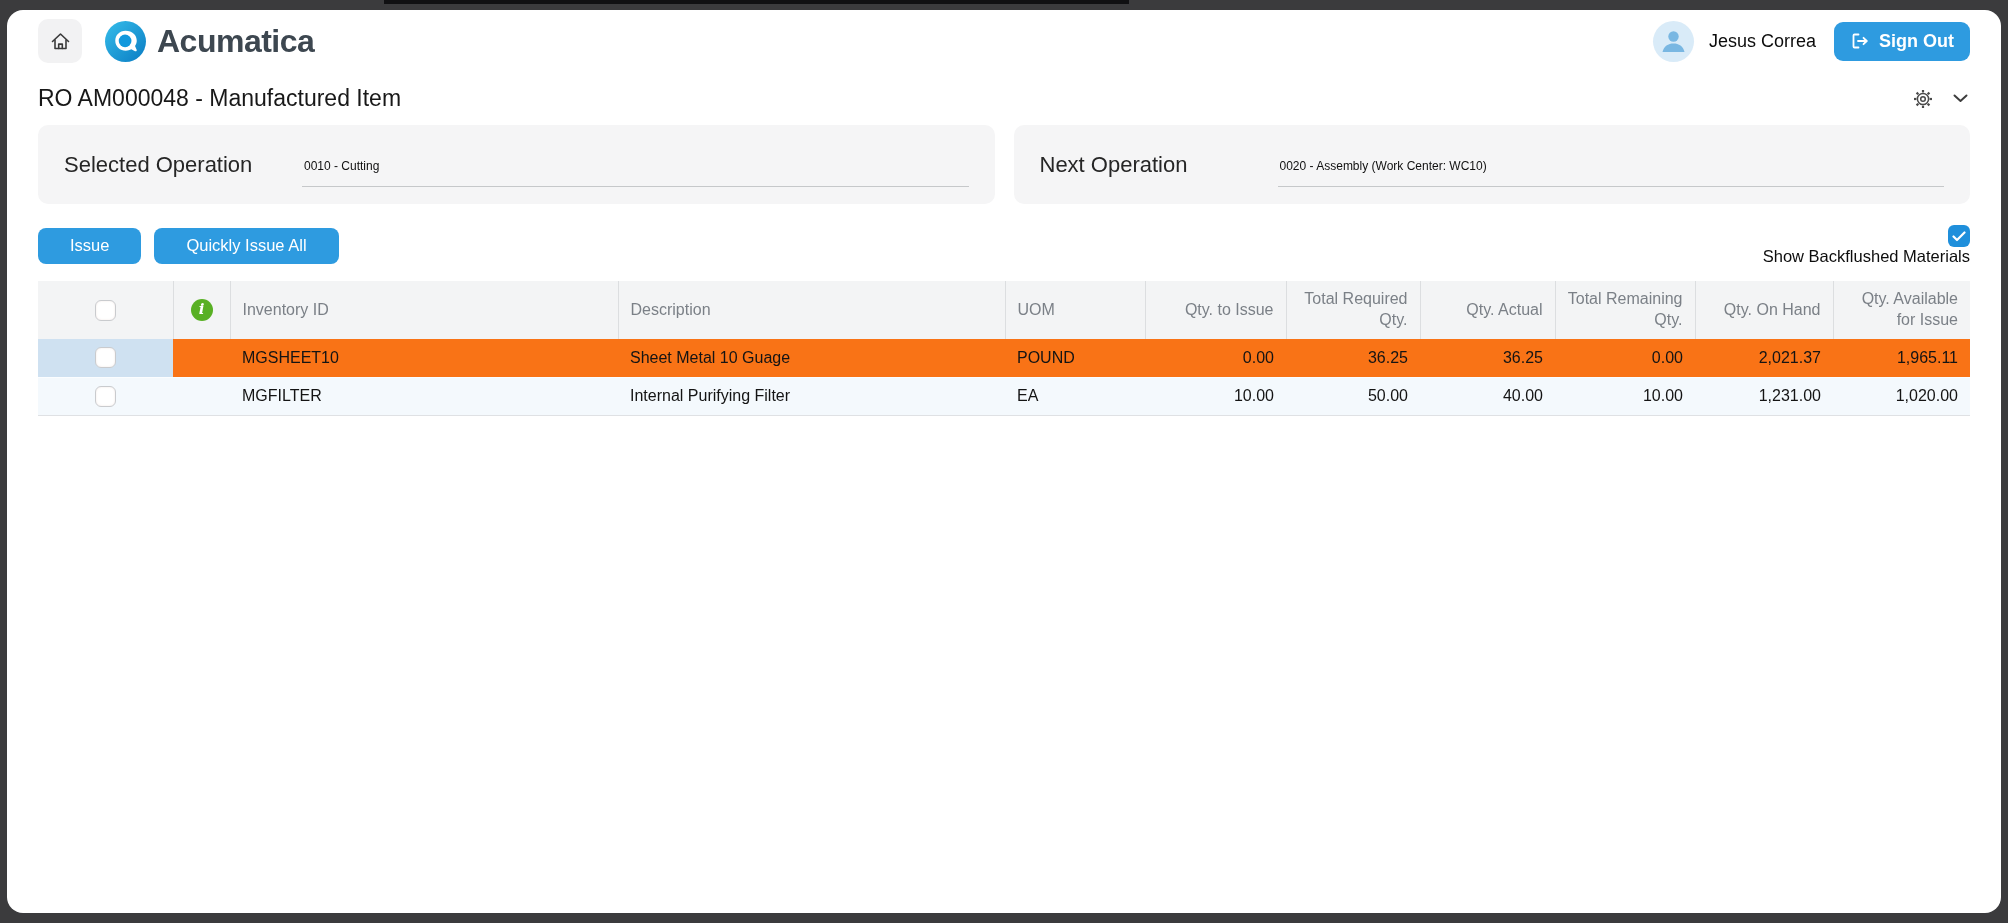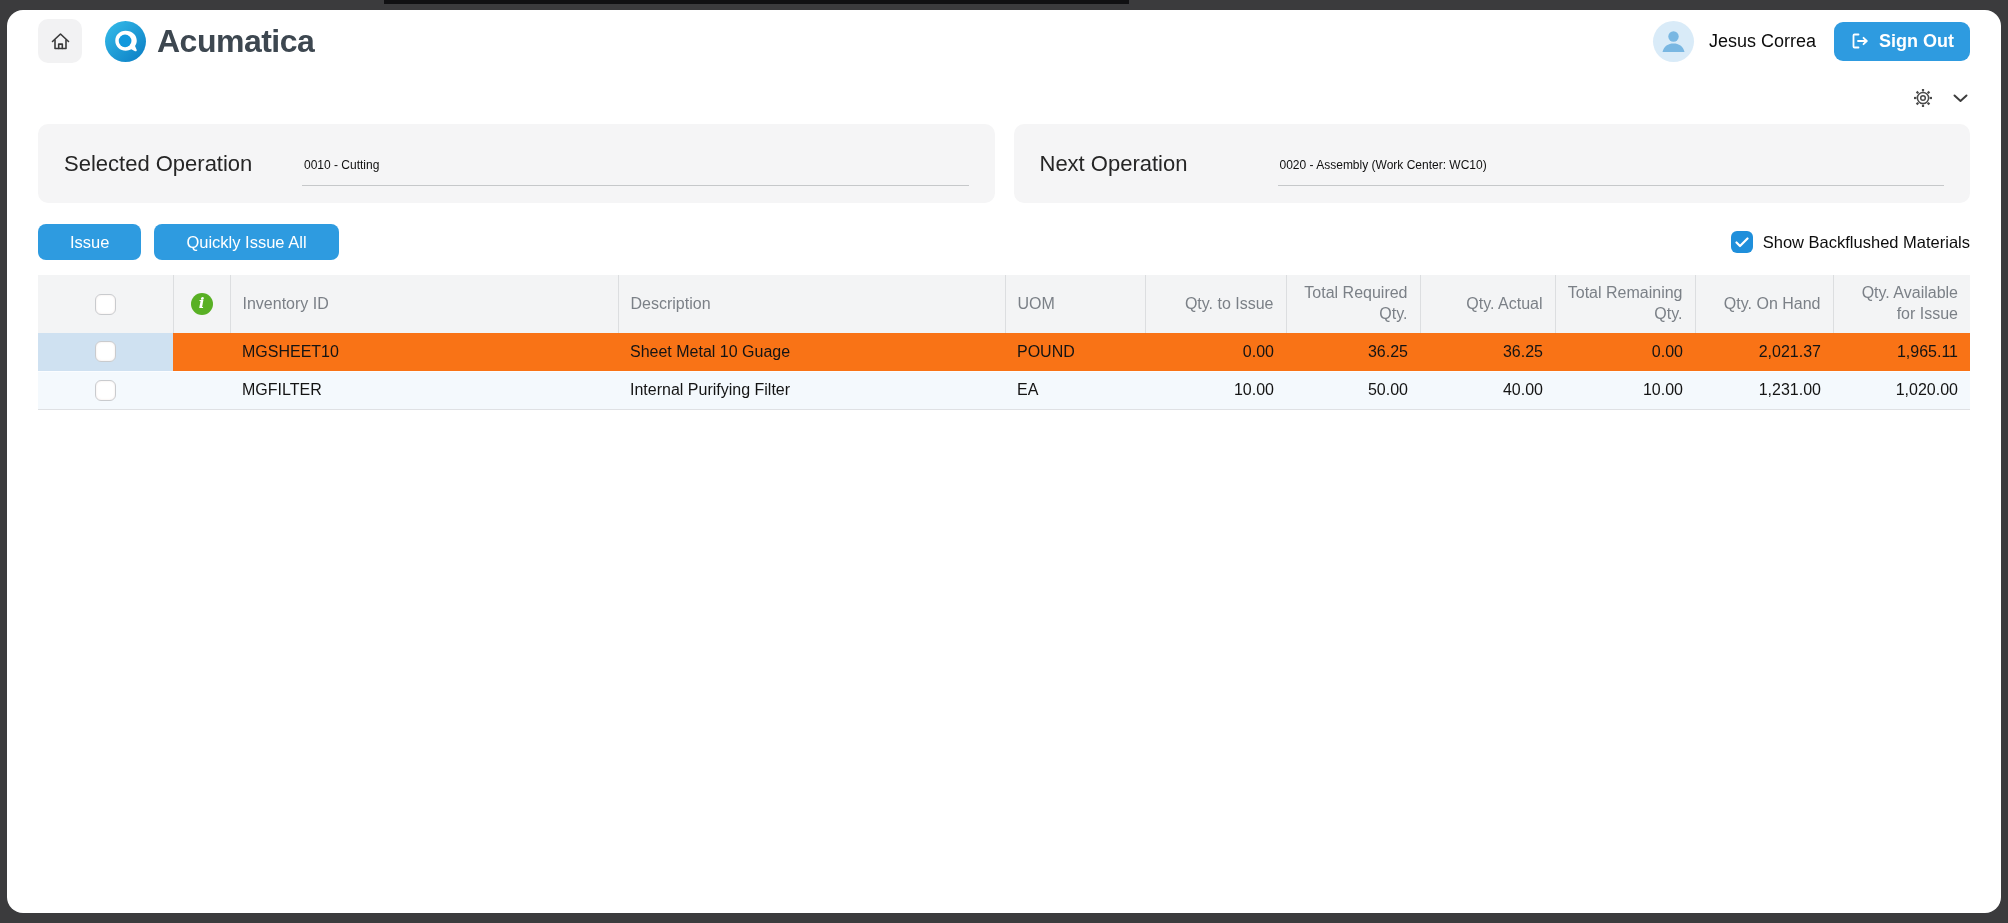--- a/index.html
+++ b/index.html
@@ -62,21 +62,21 @@
     content:""; position:absolute; left:0; right:0; bottom:-2px; height:4px;
     background:#1e93d8; border-radius:3px;
   }
   
   .toolbar { display:flex; align-items:center; margin-top:21px; }
   .btn {
     background:#2e9be0; color:#ffffff; border:none; border-radius:8px; height:36px;
     padding:0 32px; font-size:16.5px; font-family:"Liberation Sans",sans-serif;
     margin-right:13px; cursor:pointer; display:inline-flex; align-items:center;
   }
-  .chk-wrap { display:flex; align-items:center; cursor:pointer; }
+  .chk-wrap { display:flex; align-items:flex-end; cursor:pointer;flex-direction:column; }
   .chk {
     width:22px; height:22px; border-radius:6px; background:#1f8fdb;
     display:flex; align-items:center; justify-content:center; flex-shrink:0;
   }
   .chk-label { font-size:16.5px; color:#0d0d0d; margin-left:10px; }
   
   .grid-wrap { margin-top:15px; }
   table { width:100%; border-collapse:collapse; table-layout:fixed; font-size:16px; }
   thead th {
     background:#f3f4f5; font-weight:400; color:#7b8087; text-align:right;
@@ -154,20 +154,21 @@
           <path d="M8.5 3.5 H4.5 a1 1 0 0 0 -1 1 V15.5 a1 1 0 0 0 1 1 H8.5"></path>
           <path d="M8 10 H16.5"></path>
           <path d="M13.5 6.8 L16.7 10 L13.5 13.2"></path>
         </svg>
       </span>
       <span>Sign Out</span>
     </button>
   </div>
 
   <div class="title-row">
+    <h1 class="page-title">RO AM000048 - Manufactured Item</h1>
     <div class="title-actions">
       <button class="icon-btn">
         <svg width="22" height="22" viewBox="0 0 22 22" fill="none" stroke="#4a4a4a" stroke-width="1.5">
           <circle cx="11" cy="11" r="5.6"></circle>
           <circle cx="11" cy="11" r="2.3"></circle>
           <g stroke-width="2.2">
             <line x1="11" y1="2" x2="11" y2="4.4"></line>
               <line x1="11" y1="17.6" x2="11" y2="20"></line>
             <line x1="2" y1="11" x2="4.4" y2="11"></line>
               <line x1="17.6" y1="11" x2="20" y2="11"></line>

